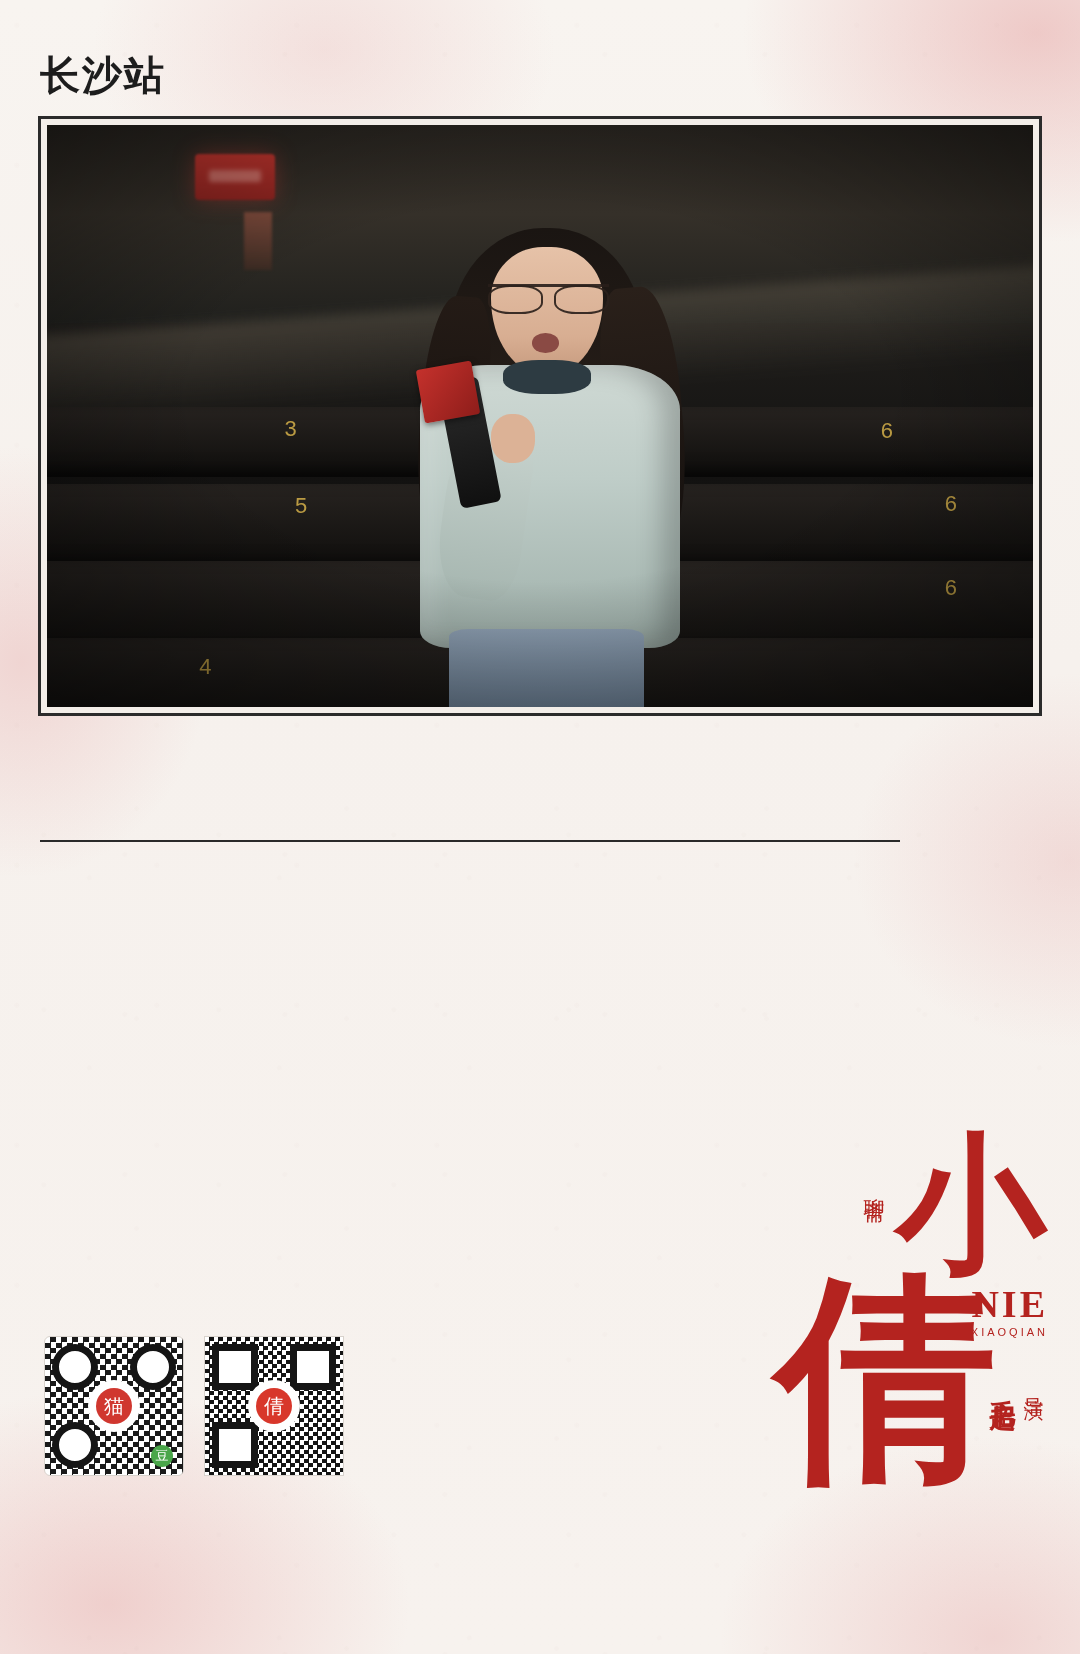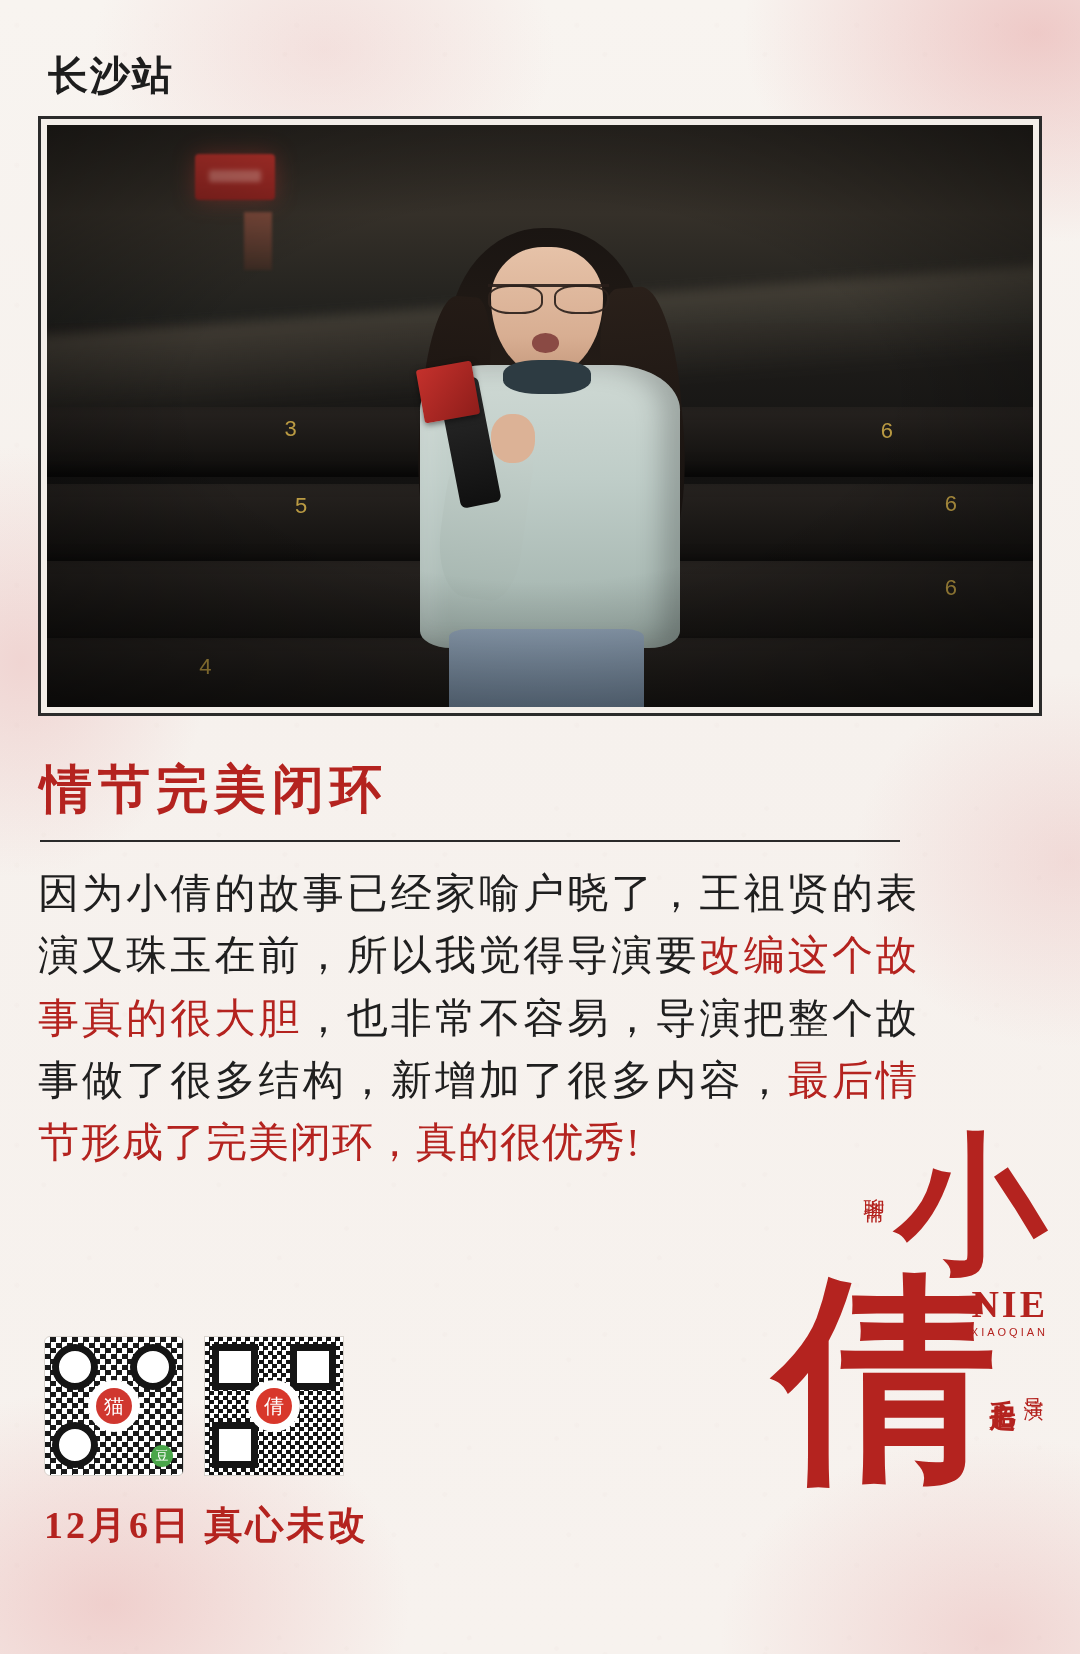--- a/index.html
+++ b/index.html
@@ -45,21 +45,20 @@
   
   .station {
     position: absolute;
     left: 40px;
     top: 48px;
     font-size: 40px;
     font-weight: bold;
     letter-spacing: 2px;
     color: #1d1d1d;
     font-family: "Liberation Serif", "DejaVu Serif", serif;
-    margin-left: 8px;
   }
 
   
   .photo-frame {
     position: absolute;
     left: 38px;
     top: 116px;
     width: 1004px;
     height: 600px;
     border: 3px solid #2b2b2b;
@@ -437,24 +436,22 @@
         <div class="p-jeans"></div>
         <div class="mic"></div>
         <div class="mic-flag"></div>
         <div class="p-hand"></div>
       </div>
 
       <div class="vignette"></div>
     </div>
   </div>
 
-  <div class="headline">情节完美闭环</div>
   <div class="rule"></div>
 
-  <div class="body-copy"><span>因为小倩的故事已经家喻户晓了，王祖贤的表演又珠玉在前，所以我觉得导演要</span><span class="hl">改编这个故事真的很大胆</span><span>，也非常不容易，导演把整个故事做了很多结构，新增加了很多内容，</span><span class="hl">最后情节形成了完美闭环，真的很优秀!</span></div>
 
   <div class="seal">
     <div class="seal-liaozhai">聊斋</div>
     <div class="seal-xiao">小</div>
     <div class="seal-nie">NIE</div>
     <div class="seal-pinyin">XIAOQIAN</div>
     <div class="seal-qian">倩</div>
     <div class="seal-director-label">导演</div>
     <div class="seal-director-name">毛启超</div>
   </div>
@@ -472,14 +469,13 @@
     <div class="qr square-dots">
       <div class="corner tl"></div>
       <div class="corner tr"></div>
       <div class="corner bl"></div>
       <div class="center-badge">
         <div class="glyph">倩</div>
       </div>
     </div>
   </div>
 
-  <div class="footer-date">12月6日 真心未改</div>
 </div>
 
 </body></html>

